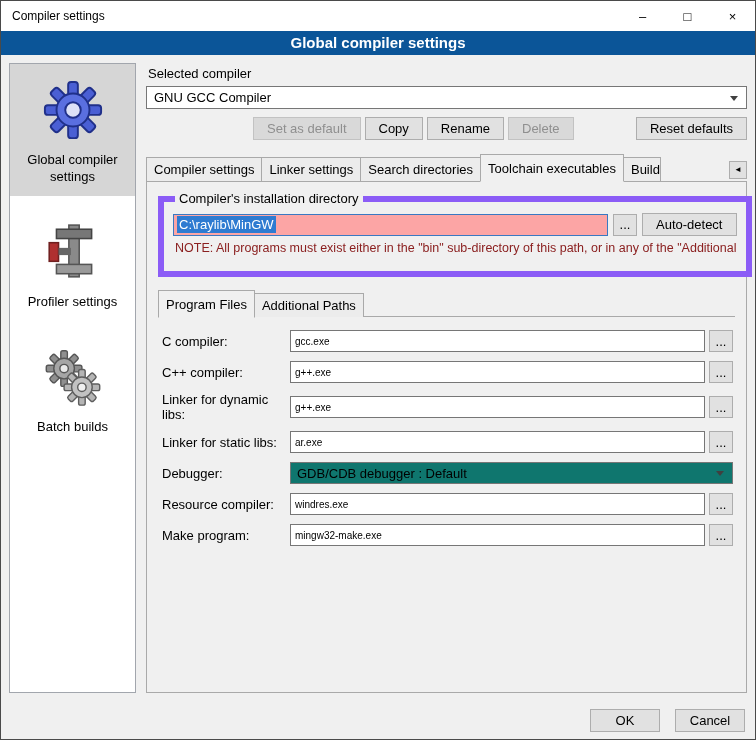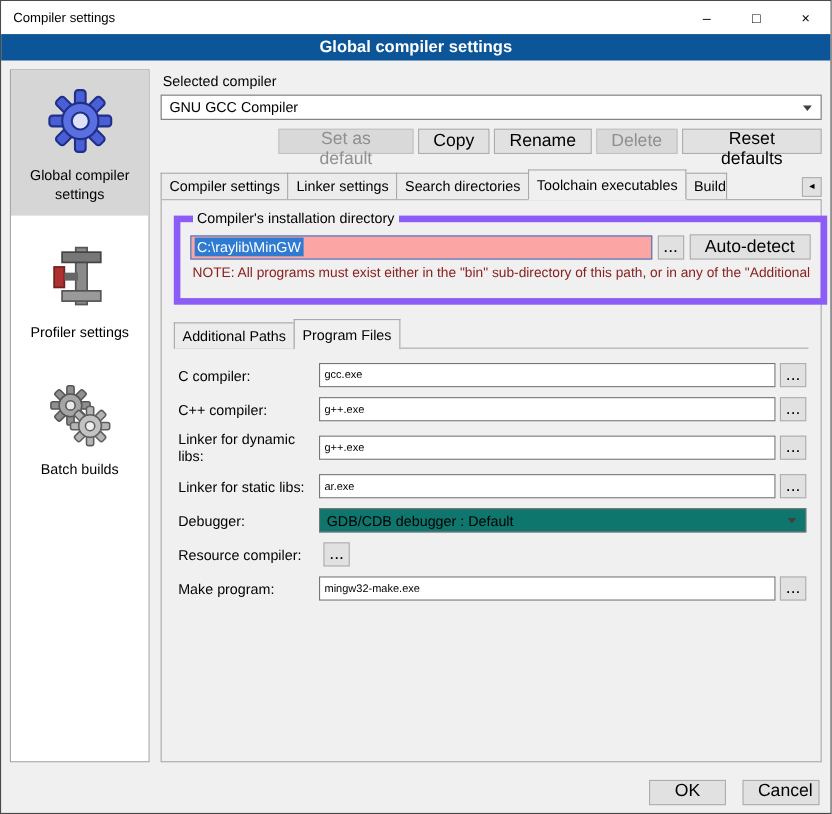--- a/index.html
+++ b/index.html
@@ -32,21 +32,21 @@
   
   .main { flex:1; margin-left:10px; display:flex; flex-direction:column; min-width:0; }
   .sel-label { margin:3px 0 5px 2px; }
 
   .combo { height:23px; background:#fff; border:1px solid #767676; position:relative;
            display:flex; align-items:center; padding:0 22px 0 7px; }
   .combo .caret { position:absolute; right:8px; top:9px; width:0; height:0;
                   border-left:4px solid transparent; border-right:4px solid transparent;
                   border-top:5px solid #404040; }
 
-  .btn { height:23px; background:#e1e1e1; border:1px solid #adadad; font-size:16px;
+  .btn { height:23px; background:#e1e1e1; border:1px solid #adadad; font-size:13px;
          font-family:inherit; padding:0 13px; cursor:default; }
   .btn:disabled { background:#d9d9d9; color:#8f8f8f; border-color:#c2c2c2; }
 
   .btn-row { display:flex; gap:4px; margin-top:8px; }
   .btn-row .first { margin-left:107px; }
   .btn-row .last { margin-left:auto; }
 
   
   .tabstrip { display:flex; align-items:flex-end; margin-top:14px; position:relative; z-index:2; }
   .tab { padding:4px 7px 4px; background:#ececec; border:1px solid #a9a9a9; border-bottom:none;
@@ -199,22 +199,22 @@
             <div class="textbox">
               <span class="sel">C:\raylib\MinGW</span>
             </div>
             <button class="btn browse">...</button>
             <button class="btn">Auto-detect</button>
           </div>
           <div class="note">NOTE: All programs must exist either in the "bin" sub-directory of this path, or in any of the "Additional</div>
         </fieldset>
 
         <div class="subtabs">
+          <div class="tab active">Program Files</div>
           <div class="tab">Additional Paths</div>
-          <div class="tab active">Program Files</div>
         </div>
 
         <div class="subpanel">
 
           <div class="frow">
             <span class="flabel">C compiler:</span>
             <input value="gcc.exe" style="">
             <button class="btn browse">...</button>
           </div>
 
@@ -239,20 +239,21 @@
           <div class="frow">
             <span class="flabel">Debugger:</span>
             <div class="combo2">
               <span>GDB/CDB debugger : Default</span>
               <span class="caret"></span>
             </div>
           </div>
 
           <div class="frow">
             <span class="flabel">Resource compiler:</span>
+            <input value="windres.exe" style="">
             <button class="btn browse">...</button>
           </div>
 
           <div class="frow">
             <span class="flabel">Make program:</span>
             <input value="mingw32-make.exe" style="">
             <button class="btn browse">...</button>
           </div>
 
         </div>

